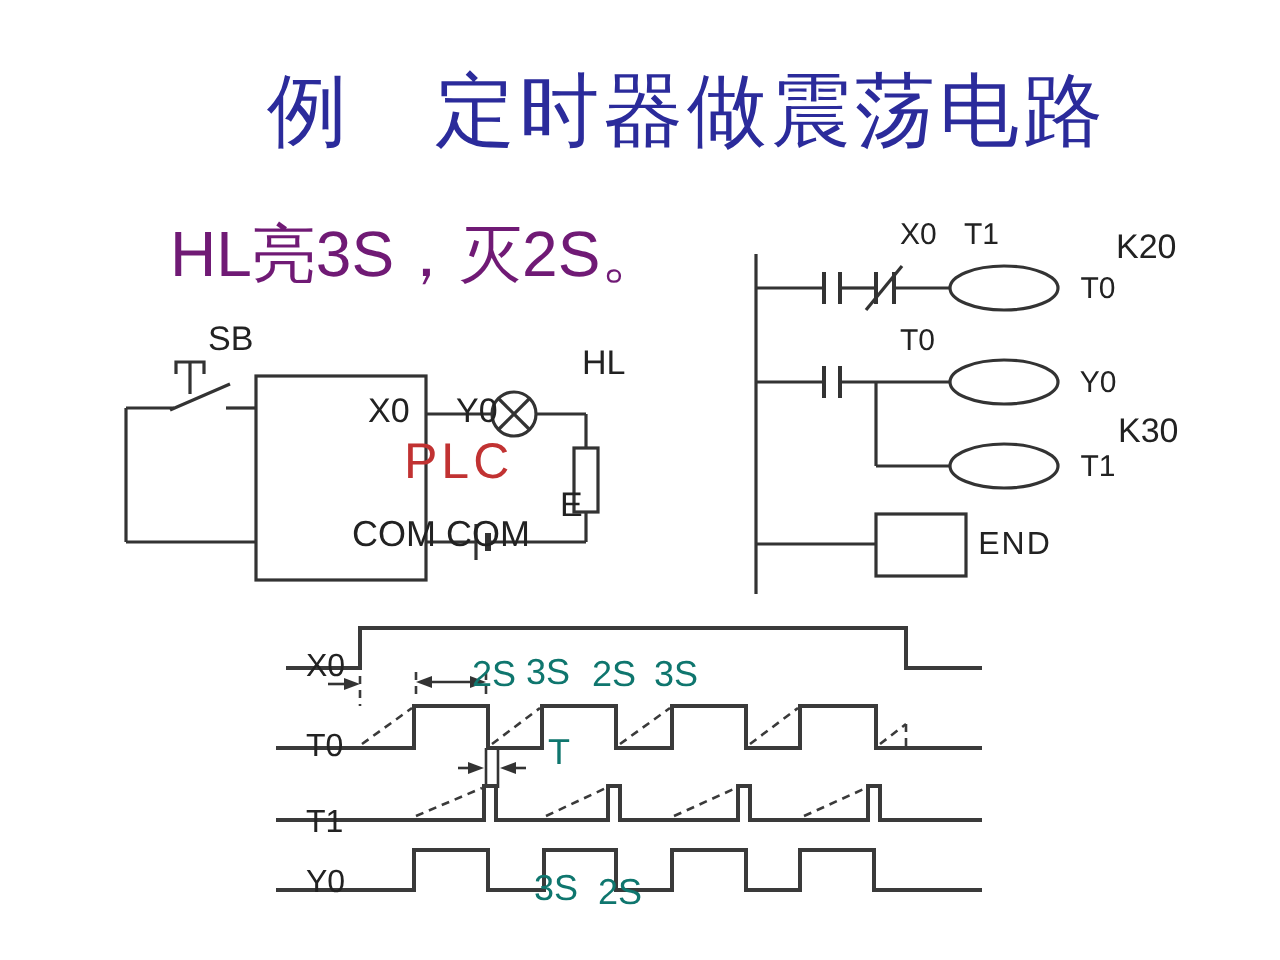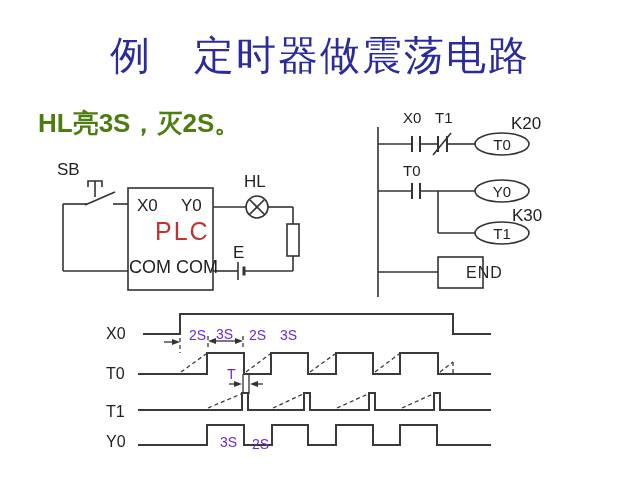--- a/index.html
+++ b/index.html
@@ -1,29 +1,29 @@
 <!DOCTYPE html>
 <html><head>
 <meta charset="utf-8">
 <style>
   html,body{margin:0;padding:0;background:#fff;}
   #slide{position:relative;width:640px;height:480px;background:#ffffff;overflow:hidden;
          font-family:"Liberation Sans",sans-serif;color:#222;}
-  .abs{position:absolute;white-space:nowrap;}
+  .abs{position:absolute;white-space:nowrap;margin-left:47px;}
   .title{left:0;right:0;top:28px;text-align:center;
          font-family:"DejaVu Serif","Liberation Serif",serif;
          font-size:40px;letter-spacing:2px;font-weight:400;}
-  .subtitle{left:38px;top:106px;font-size:26px;color:#4d7c0f;font-weight:bold;}
+  .subtitle{left:38px;top:106px;font-size:32px;color:#701a75;}
   .lbl17{font-size:17px;}
   .lbl15{font-size:15px;}
-  .lbl13{font-size:14px;color:#6d28d9;}
+  .lbl13{font-size:18px;color:#0f766e;}
   .plc-text{left:155px;top:217px;font-size:25px;letter-spacing:2px;}
   .coil-lbl{width:54px;text-align:center;font-size:15px;}
   .end-lbl{left:438px;top:257px;width:45px;height:31px;line-height:31px;
-           text-align:center;font-size:16px;letter-spacing:1px;padding-left:24px;}
+           text-align:center;font-size:16px;letter-spacing:1px;}
   .tmrow{font-size:16px;}
   svg.layer{position:absolute;left:0;top:0;pointer-events:none;}
 </style>
 </head>
 <body>
 
 <div id="slide">
 
   <svg class="layer" width="640" height="480" viewBox="0 0 640 480">
     <g stroke="#333" stroke-width="1.6" fill="none">

